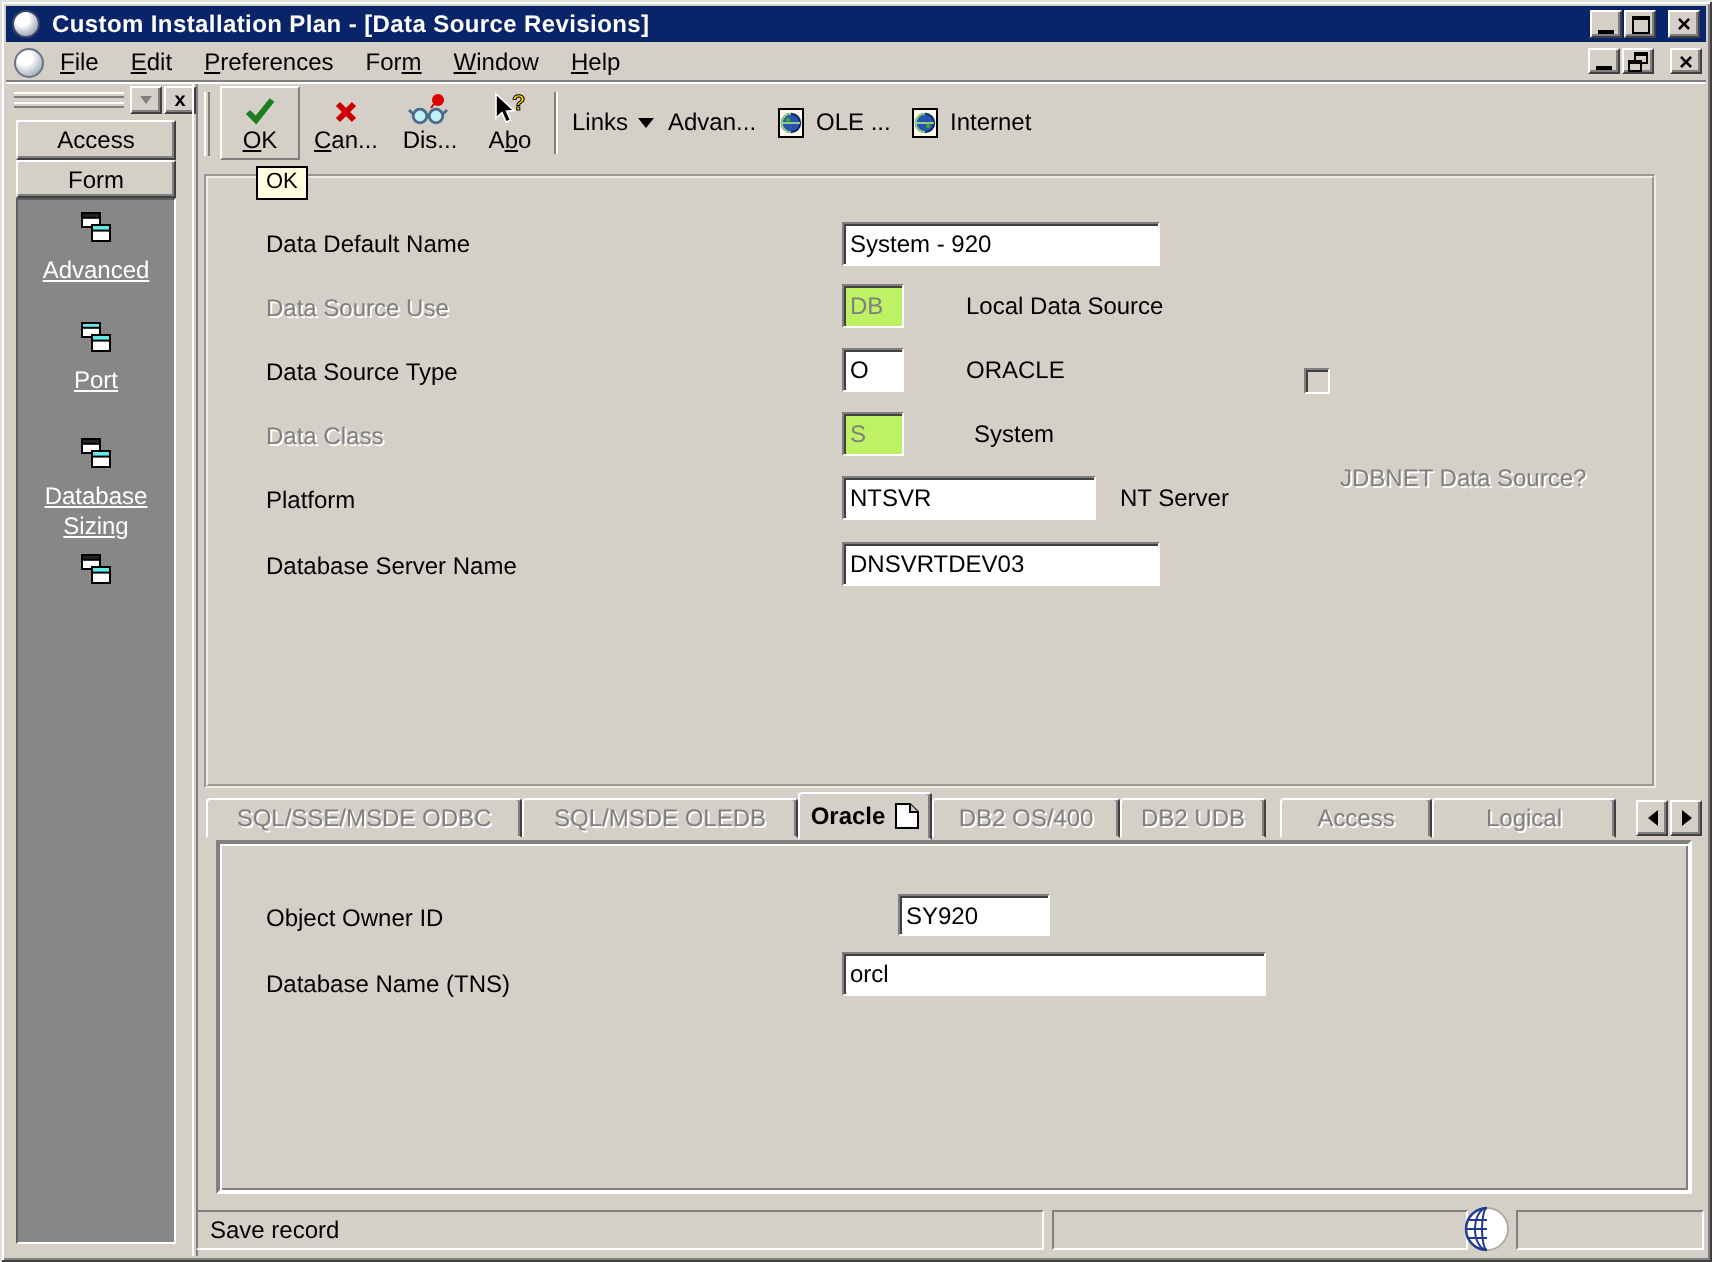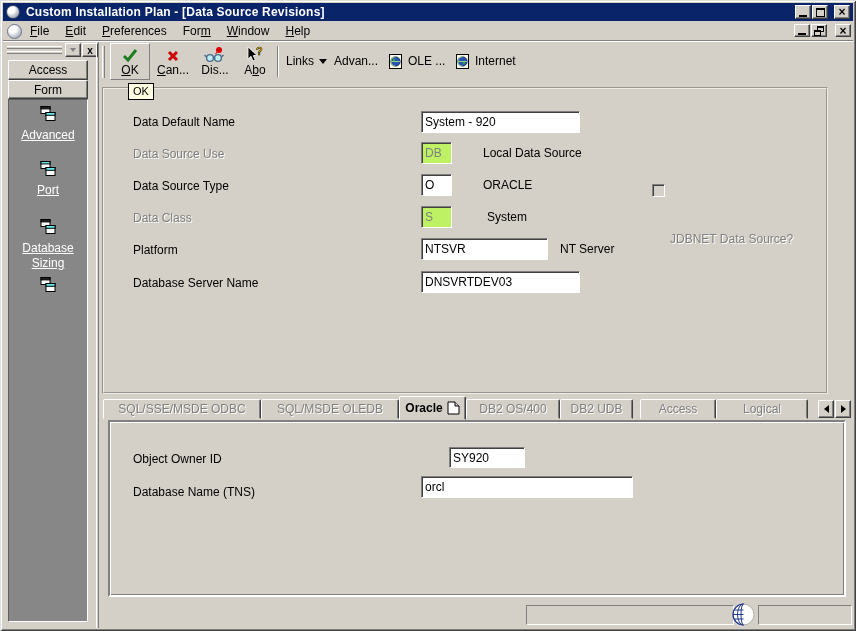--- a/index.html
+++ b/index.html
@@ -345,20 +345,23 @@
   <div class="tab-arrow" style="left:835px;">
       <div class="tri-right"></div>
     </div>
 
   <div class="abs tab-panel"></div>
   <span class="f-label" style="top:452px;">Object Owner ID</span>
   <input class="abs edit" style="left: 421px; top: 447px; width: 76px; height: 21px; margin-left: 28px;" value="SY920">
   <span class="f-label" style="top:485px;">Database Name (TNS)</span>
   <input class="abs edit" style="left: 421px; top: 476px; width: 212px;" value="orcl">
 
+  <div class="status-panel" style="left:98px; width:424px;">
+    <span>Save record</span>
+  </div>
   <div class="status-panel" style="left:526px; width:208px;"></div>
   <div class="status-panel" style="left:758px; width:94px;"></div>
   <svg class="abs" style="left:732px; top:603px; z-index:10;" width="23" height="23" viewBox="0 0 23 23">
     <circle cx="11.5" cy="11.5" r="10.5" fill="#ffffff" stroke="#b0aca4"></circle>
     <path d="M11.5 1 a10.5 10.5 0 0 0 0 21" fill="none" stroke="#223a8f" stroke-width="1.2"></path>
     <path d="M11.5 1 a6 10.5 0 0 0 0 21 M11.5 1 a2.5 10.5 0 0 0 0 21" fill="none" stroke="#223a8f" stroke-width="1"></path>
     <path d="M2 7 h9.5 M1 11.5 h10.5 M2 16 h9.5" stroke="#223a8f" stroke-width="1"></path>
   </svg>
 
 </div>

